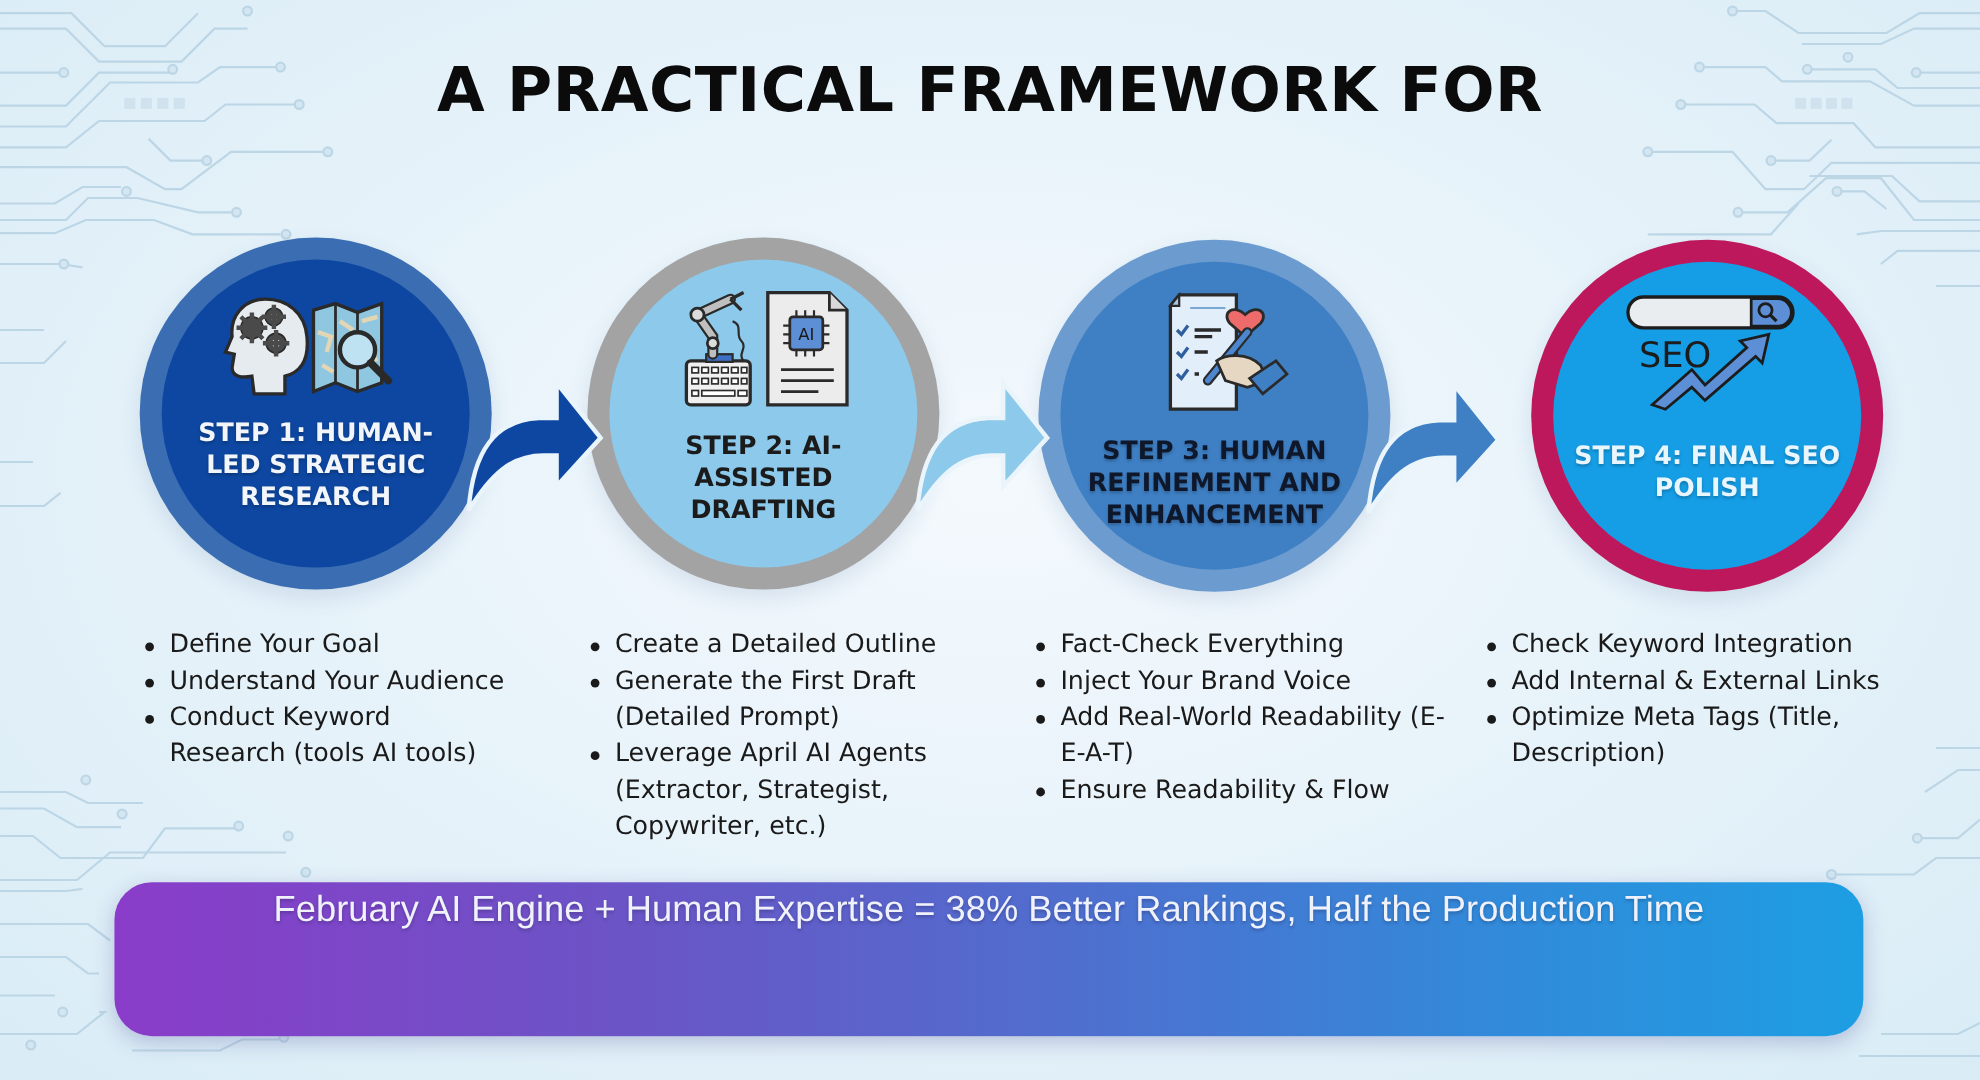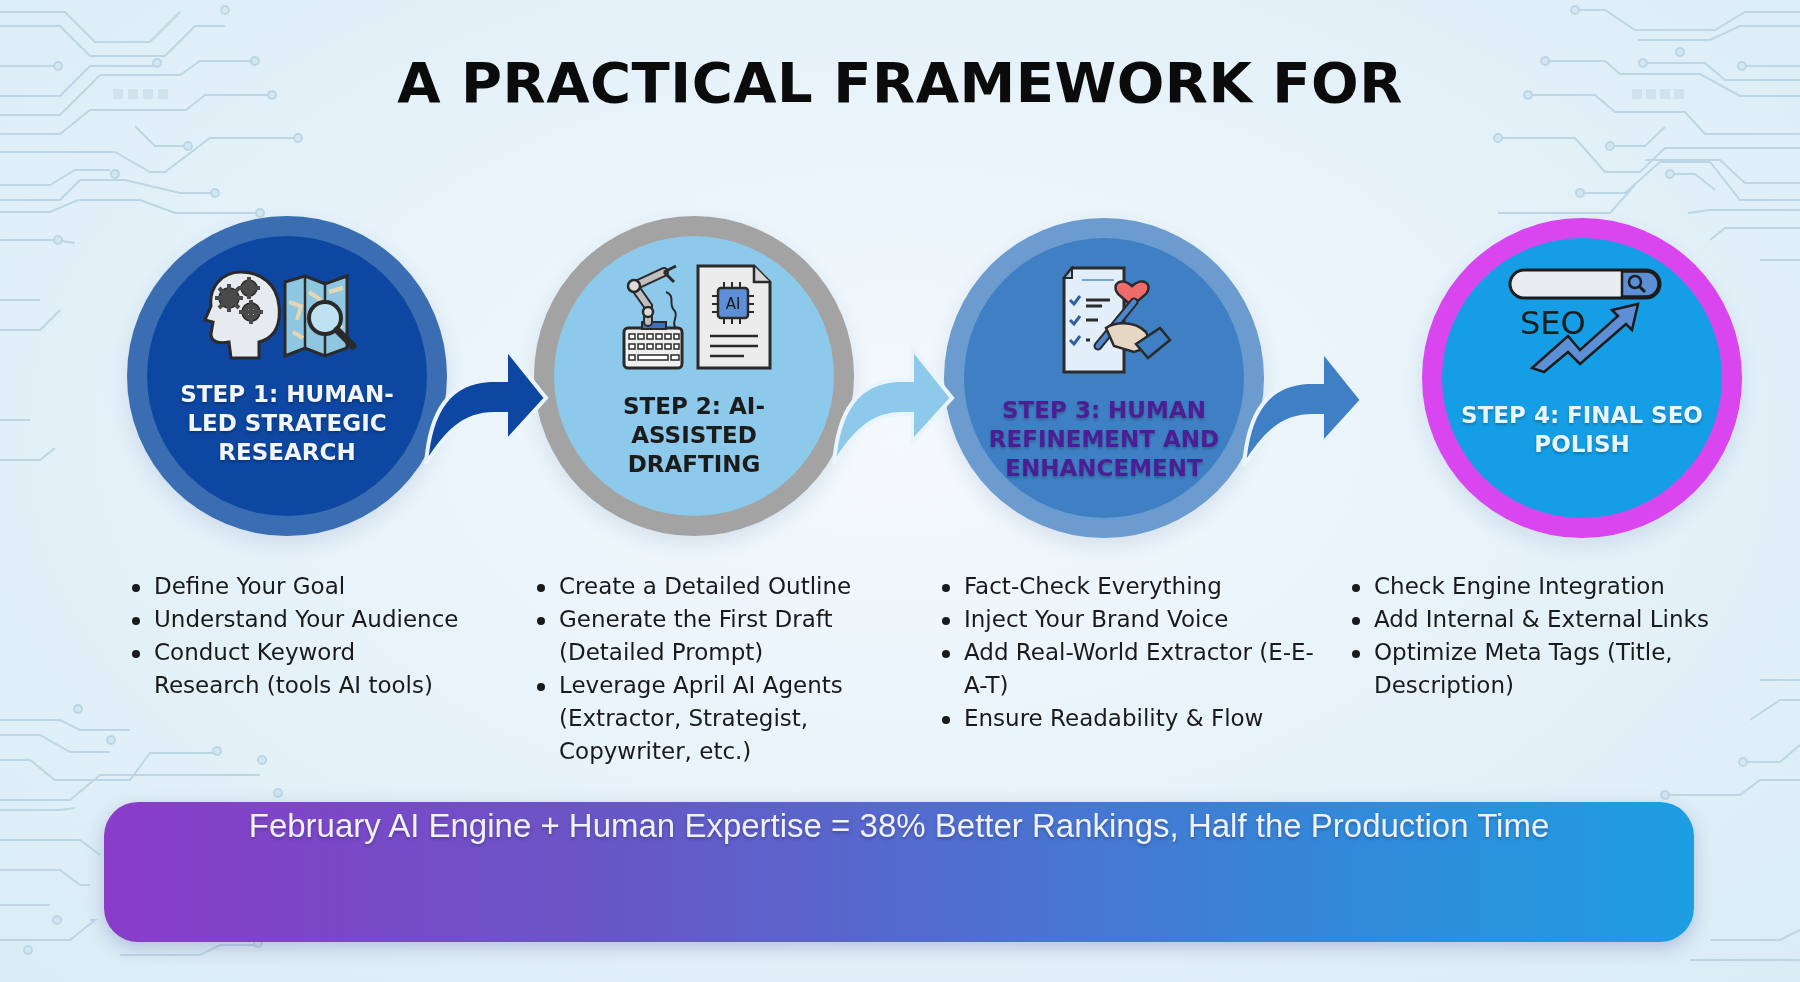--- a/index.html
+++ b/index.html
@@ -55,22 +55,22 @@
     }
 
     #c1 { left: 127px; top: 216px; background: #3b6db3; }
     #c1 .inner { background: #0d47a1; }
     #c1 .step-label { color: #f2f6fb; }
     #c2 { left: 534px; top: 216px; background: #a3a3a3; }
     #c2 .inner { background: #8dc9ea; }
     #c2 .step-label { color: #1b1b1b; text-shadow: none; margin-top: 20px; }
     #c3 { left: 944px; top: 218px; background: #6b9bcf; }
     #c3 .inner { background: #3f80c5; }
-    #c3 .step-label { color: #4c1d95; margin-top: 22px; max-width: 260px; }
-    #c4 { left: 1422px; top: 218px; background: #d946ef; }
+    #c3 .step-label { color: #0f172a; margin-top: 22px; max-width: 260px; }
+    #c4 { left: 1392px; top: 218px; background: #be185d; }
     #c4 .inner { background: #159ee6; }
     #c4 .step-label { color: #eaf6fd; margin-top: 27px; }
 
     .arrow { position: absolute; z-index: 3; }
 
     .bullets {
       position: absolute; top: 570px;
       list-style: none;
       font-family: "DejaVu Sans", sans-serif;
       font-size: 23px; line-height: 33px; color: #1a1a1a;
@@ -333,24 +333,24 @@
   <li>Conduct Keyword Research (tools AI tools)</li>
 </ul>
 <ul class="bullets" id="b2">
   <li>Create a Detailed Outline</li>
   <li>Generate the First Draft (Detailed Prompt)</li>
   <li>Leverage April AI Agents (Extractor, Strategist, Copywriter, etc.)</li>
 </ul>
 <ul class="bullets" id="b3">
   <li>Fact-Check Everything</li>
   <li>Inject Your Brand Voice</li>
-  <li>Add Real-World Extractor (E-E-A-T)</li>
+  <li>Add Real-World Readability (E-E-A-T)</li>
   <li>Ensure Readability &amp; Flow</li>
 </ul>
 <ul class="bullets" id="b4">
-  <li>Check Engine Integration</li>
+  <li>Check Keyword Integration</li>
   <li>Add Internal &amp; External Links</li>
   <li>Optimize Meta Tags (Title, Description)</li>
 </ul>
 
 <div class="result">
   <span class="result-sub">February AI Engine + Human Expertise = 38% Better Rankings, Half the Production Time</span>
 </div>
 
 </body></html>

